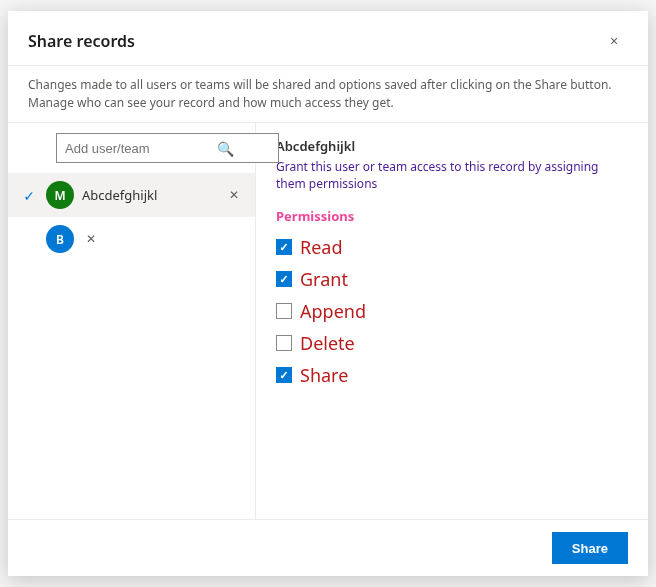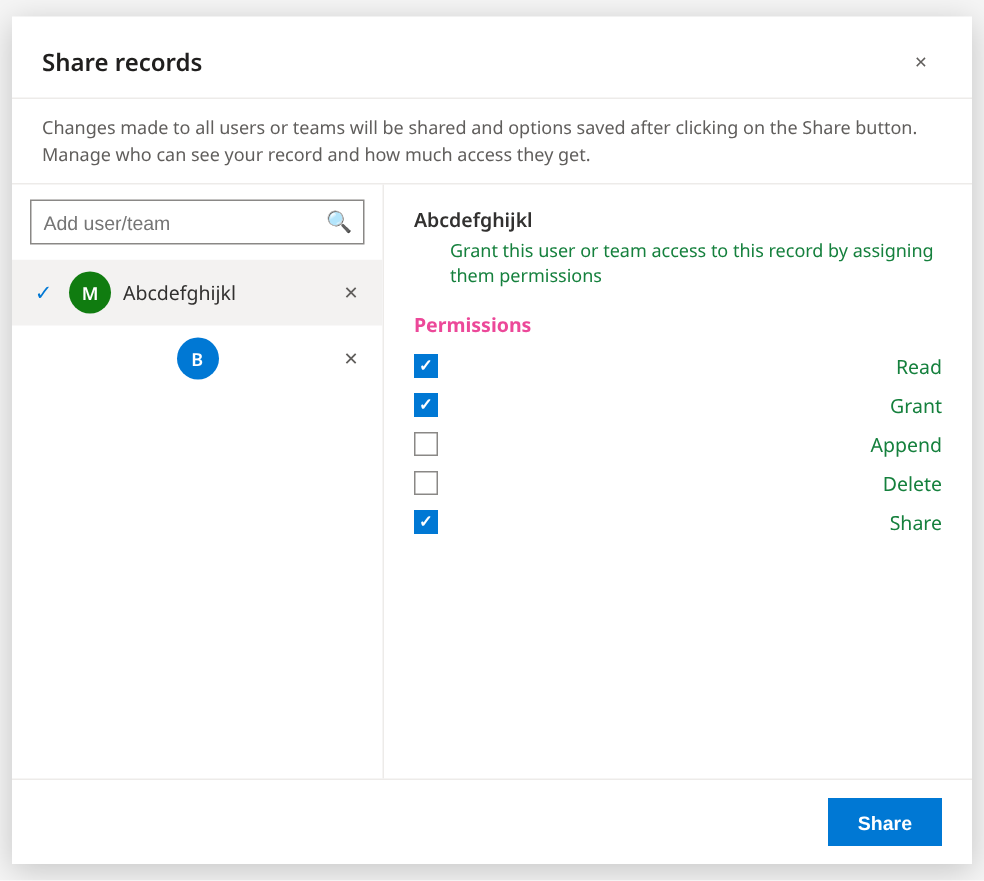--- a/index.html
+++ b/index.html
@@ -1,15 +1,15 @@
 <!DOCTYPE html>
 <html><head>
   <meta charset="utf-8">
   <style>
-    * { box-sizing: border-box; margin: 0; padding: 0; justify-content: space-between; }
+    * { box-sizing: border-box; margin: 0; padding: 0; }
     body {
       font-family: 'Segoe UI', system-ui, sans-serif;
       font-size: 13px;
       background: #f5f5f5;
       display: flex;
       align-items: center;
       justify-content: center;
       height: 587px;
       width: 656px;
     }
@@ -69,20 +69,21 @@
       position: relative;
     }
     .search-input {
       width: 100%;
       height: 30px;
       border: 1px solid #8a8886;
       padding: 4px 30px 4px 8px;
       font-size: 13px;
       outline: none;
       color: #b91c1c;
+      margin-left: 36px;
     }
     .search-icon-wrap {
       position: absolute;
       right: 20px;
       top: 50%;
       transform: translateY(-50%);
       color: #605e5c;
       font-size: 14px;
       pointer-events: none;
     }
@@ -151,24 +152,23 @@
       padding: 14px 20px;
     }
     .right-user-name {
       font-size: 13px;
       color: #323130;
       font-weight: 600;
       margin-bottom: 4px;
     }
     .right-description {
       font-size: 12px;
-      color: #15803d;
+      color: #4c1d95;
       margin-bottom: 14px;
       line-height: 1.4;
-      margin-left: 24px;
     }
     .permissions-label {
       font-size: 13px;
       font-weight: 700;
       color: #ec4899;
       margin-bottom: 10px;
     }
     .permission-item {
       display: flex;
       align-items: center;
@@ -190,22 +190,22 @@
       background: #0078d4;
       border-color: #0078d4;
     }
     .checkbox.checked::after {
       content: '✓';
       color: #fff;
       font-size: 11px;
       font-weight: 700;
     }
     .permission-name {
-      font-size: 13px;
-      color: #15803d;
+      font-size: 18px;
+      color: #b91c1c;
     }
     .dialog-footer {
       padding: 12px 20px;
       border-top: 1px solid #edebe9;
       display: flex;
       justify-content: flex-end;
     }
     .share-btn {
       background: #0078d4;
       color: #fff;

